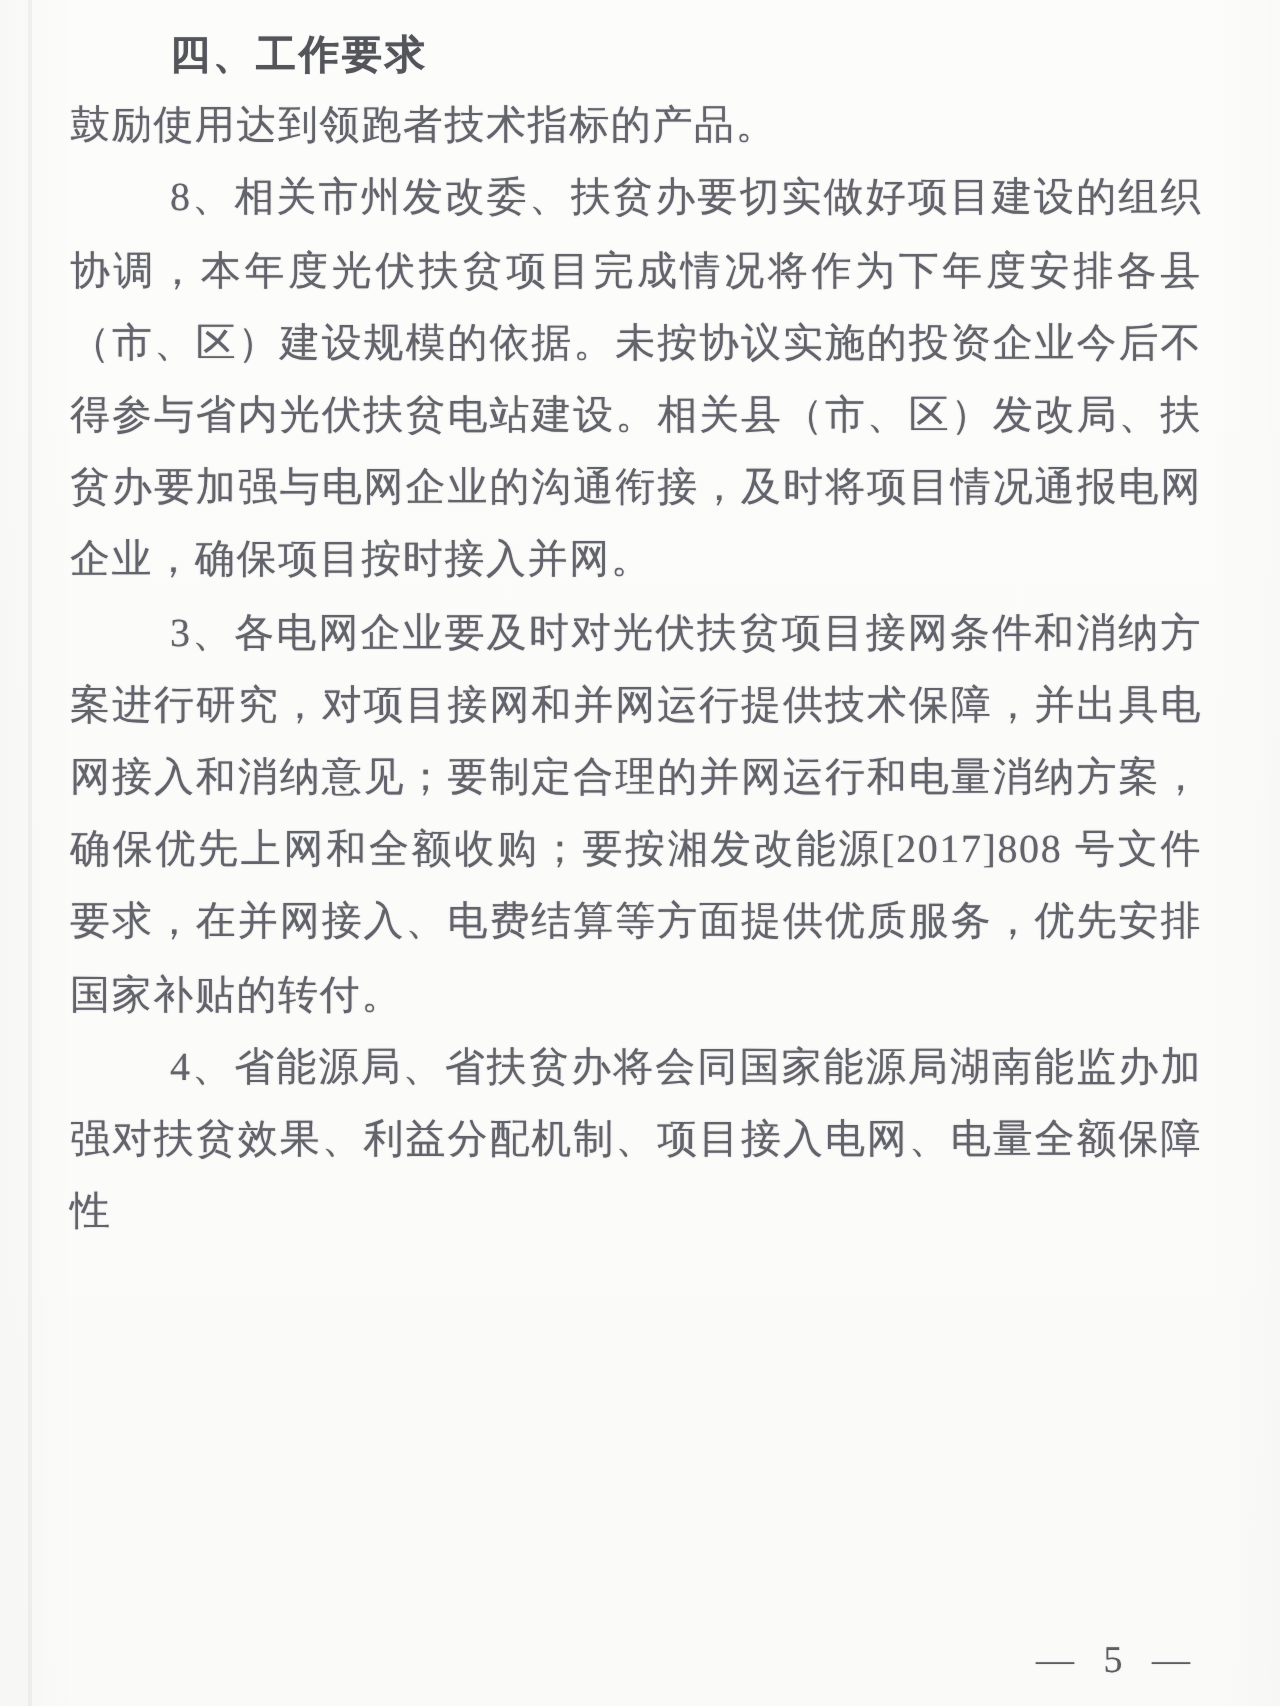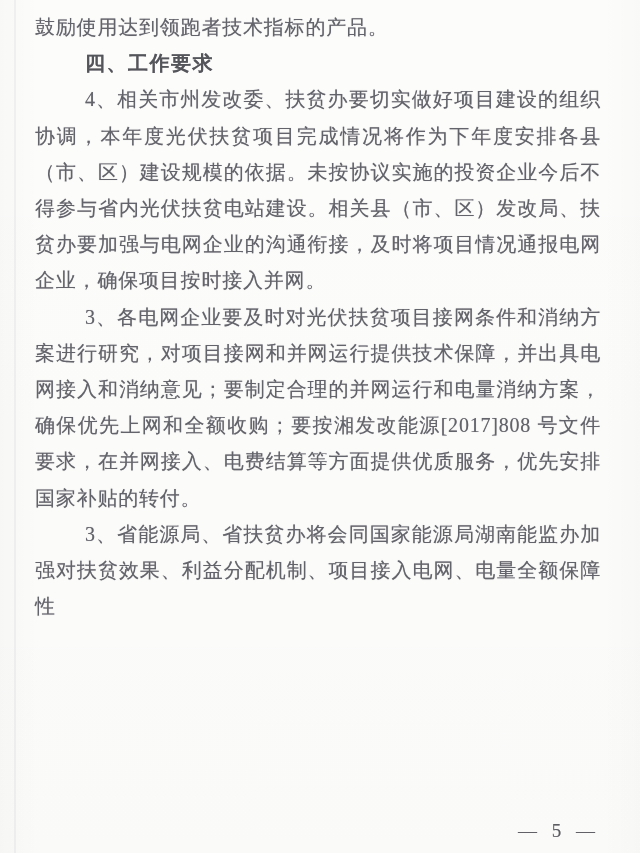--- a/index.html
+++ b/index.html
@@ -72,20 +72,20 @@
     text-shadow: 0 0 0.6px rgba(93,93,100,0.5);
   }
 </style>
 </head>
 <body>
 
 <div class="scan-texture"></div>
 <div class="scan-line-left"></div>
 
 <div class="doc-body">
+    <p class="para heading">四、工作要求</p>
     <p class="para body">鼓励使用达到领跑者技术指标的产品。</p>
-    <p class="para heading">四、工作要求</p>
-    <p class="para body indent">4、相关市州发改委、扶贫办要切实做好项目建设的组织协调，本年度光伏扶贫项目完成情况将作为下年度安排各县（市、区）建设规模的依据。未按协议实施的投资企业今后不得参与省内光伏扶贫电站建设。相关县（市、区）发改局、扶贫办要加强与电网企业的沟通衔接，及时将项目情况通报电网企业，确保项目按时接入并网。</p>
+    <p class="para body indent">8、相关市州发改委、扶贫办要切实做好项目建设的组织协调，本年度光伏扶贫项目完成情况将作为下年度安排各县（市、区）建设规模的依据。未按协议实施的投资企业今后不得参与省内光伏扶贫电站建设。相关县（市、区）发改局、扶贫办要加强与电网企业的沟通衔接，及时将项目情况通报电网企业，确保项目按时接入并网。</p>
     <p class="para body indent">3、各电网企业要及时对光伏扶贫项目接网条件和消纳方案进行研究，对项目接网和并网运行提供技术保障，并出具电网接入和消纳意见；要制定合理的并网运行和电量消纳方案，确保优先上网和全额收购；要按湘发改能源[2017]808 号文件要求，在并网接入、电费结算等方面提供优质服务，优先安排国家补贴的转付。</p>
-    <p class="para body indent">3、省能源局、省扶贫办将会同国家能源局湖南能监办加强对扶贫效果、利益分配机制、项目接入电网、电量全额保障性</p>
+    <p class="para body indent">4、省能源局、省扶贫办将会同国家能源局湖南能监办加强对扶贫效果、利益分配机制、项目接入电网、电量全额保障性</p>
   </div>
 
 <div class="page-number">— 5 —</div>
 
 </body></html>

